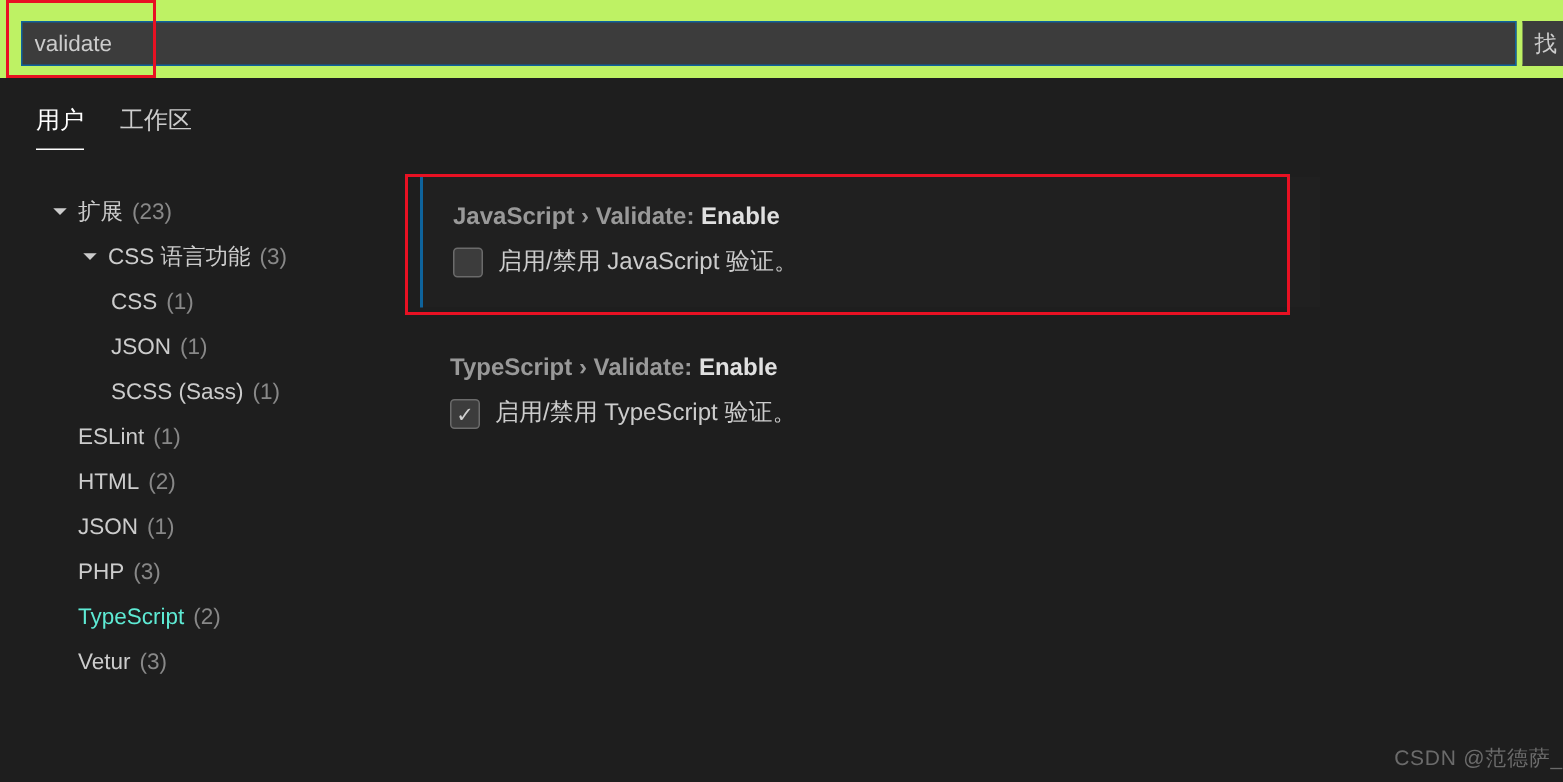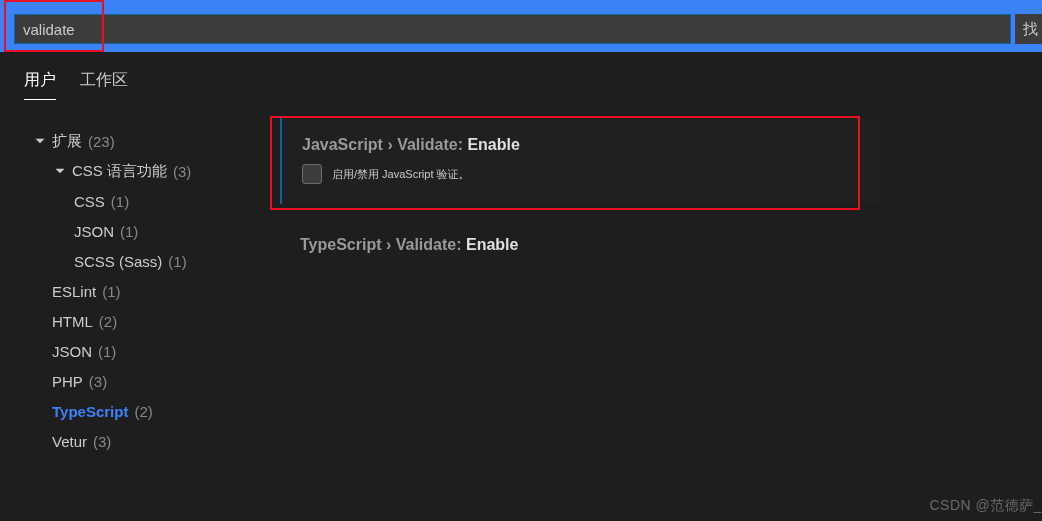--- a/index.html
+++ b/index.html
@@ -10,21 +10,21 @@
     font-size: 14px;
     width: 1042px;
     height: 521px;
     overflow: hidden;
     position: relative;
   }
   .search-row {
     display: flex;
     align-items: stretch;
     padding: 14px 0 8px 14px;
-    background: #3b82f6;
+    background: #bef264;
   }
   .search-input {
     flex: 1;
     background: #3c3c3c;
     border: 1px solid #0e639c;
     color: #cccccc;
     height: 30px;
     padding: 0 8px;
     font-size: 15px;
     outline: none;
@@ -84,21 +84,21 @@
   .chev {
     width: 16px;
     height: 16px;
     display: inline-flex;
     align-items: center;
     justify-content: center;
     margin-right: 4px;
   }
   .chev svg { fill: #cccccc; }
   .node .label { color: #cccccc; text-align: right; }
-  .node.selected .label { color: #3b82f6; font-weight: 700; }
+  .node.selected .label { color: #5eead4; font-weight: 400; }
   .count { color: #888; margin-left: 6px; }
   .indent-1 { padding-left: 20px; }
   .indent-2 { padding-left: 40px; }
   .indent-3 { padding-left: 62px; }
   .content {
     flex: 1;
     padding: 0 20px;
     position: relative;
   }
   .setting {
@@ -114,21 +114,21 @@
     font-size: 16px;
     color: #999999;
     font-weight: 600;
     margin-bottom: 10px;
   }
   .setting-title .leaf { color: #e0e0e0; }
   .setting-body {
     display: flex;
     align-items: center;
     gap: 10px;
-    font-size: 11px;
+    font-size: 16px;
     color: #cccccc;
   }
   .checkbox {
     width: 20px;
     height: 20px;
     border: 1px solid #6b6b6b;
     background: #3c3c3c;
     border-radius: 3px;
     display: inline-flex;
     align-items: center;
@@ -242,18 +242,22 @@
       <div class="setting-body">
         <span class="checkbox"></span>
         <span>启用/禁用 JavaScript 验证。</span>
       </div>
     </div>
 
     <div class="setting">
       <div class="setting-title">
         <span>TypeScript › Validate: </span><span class="leaf">Enable</span>
       </div>
+      <div class="setting-body">
+        <span class="checkbox checked"></span>
+        <span>启用/禁用 TypeScript 验证。</span>
+      </div>
     </div>
   </div>
 
 </div>
 
 <div class="watermark">CSDN @范德萨_</div>
 
 </body></html>

